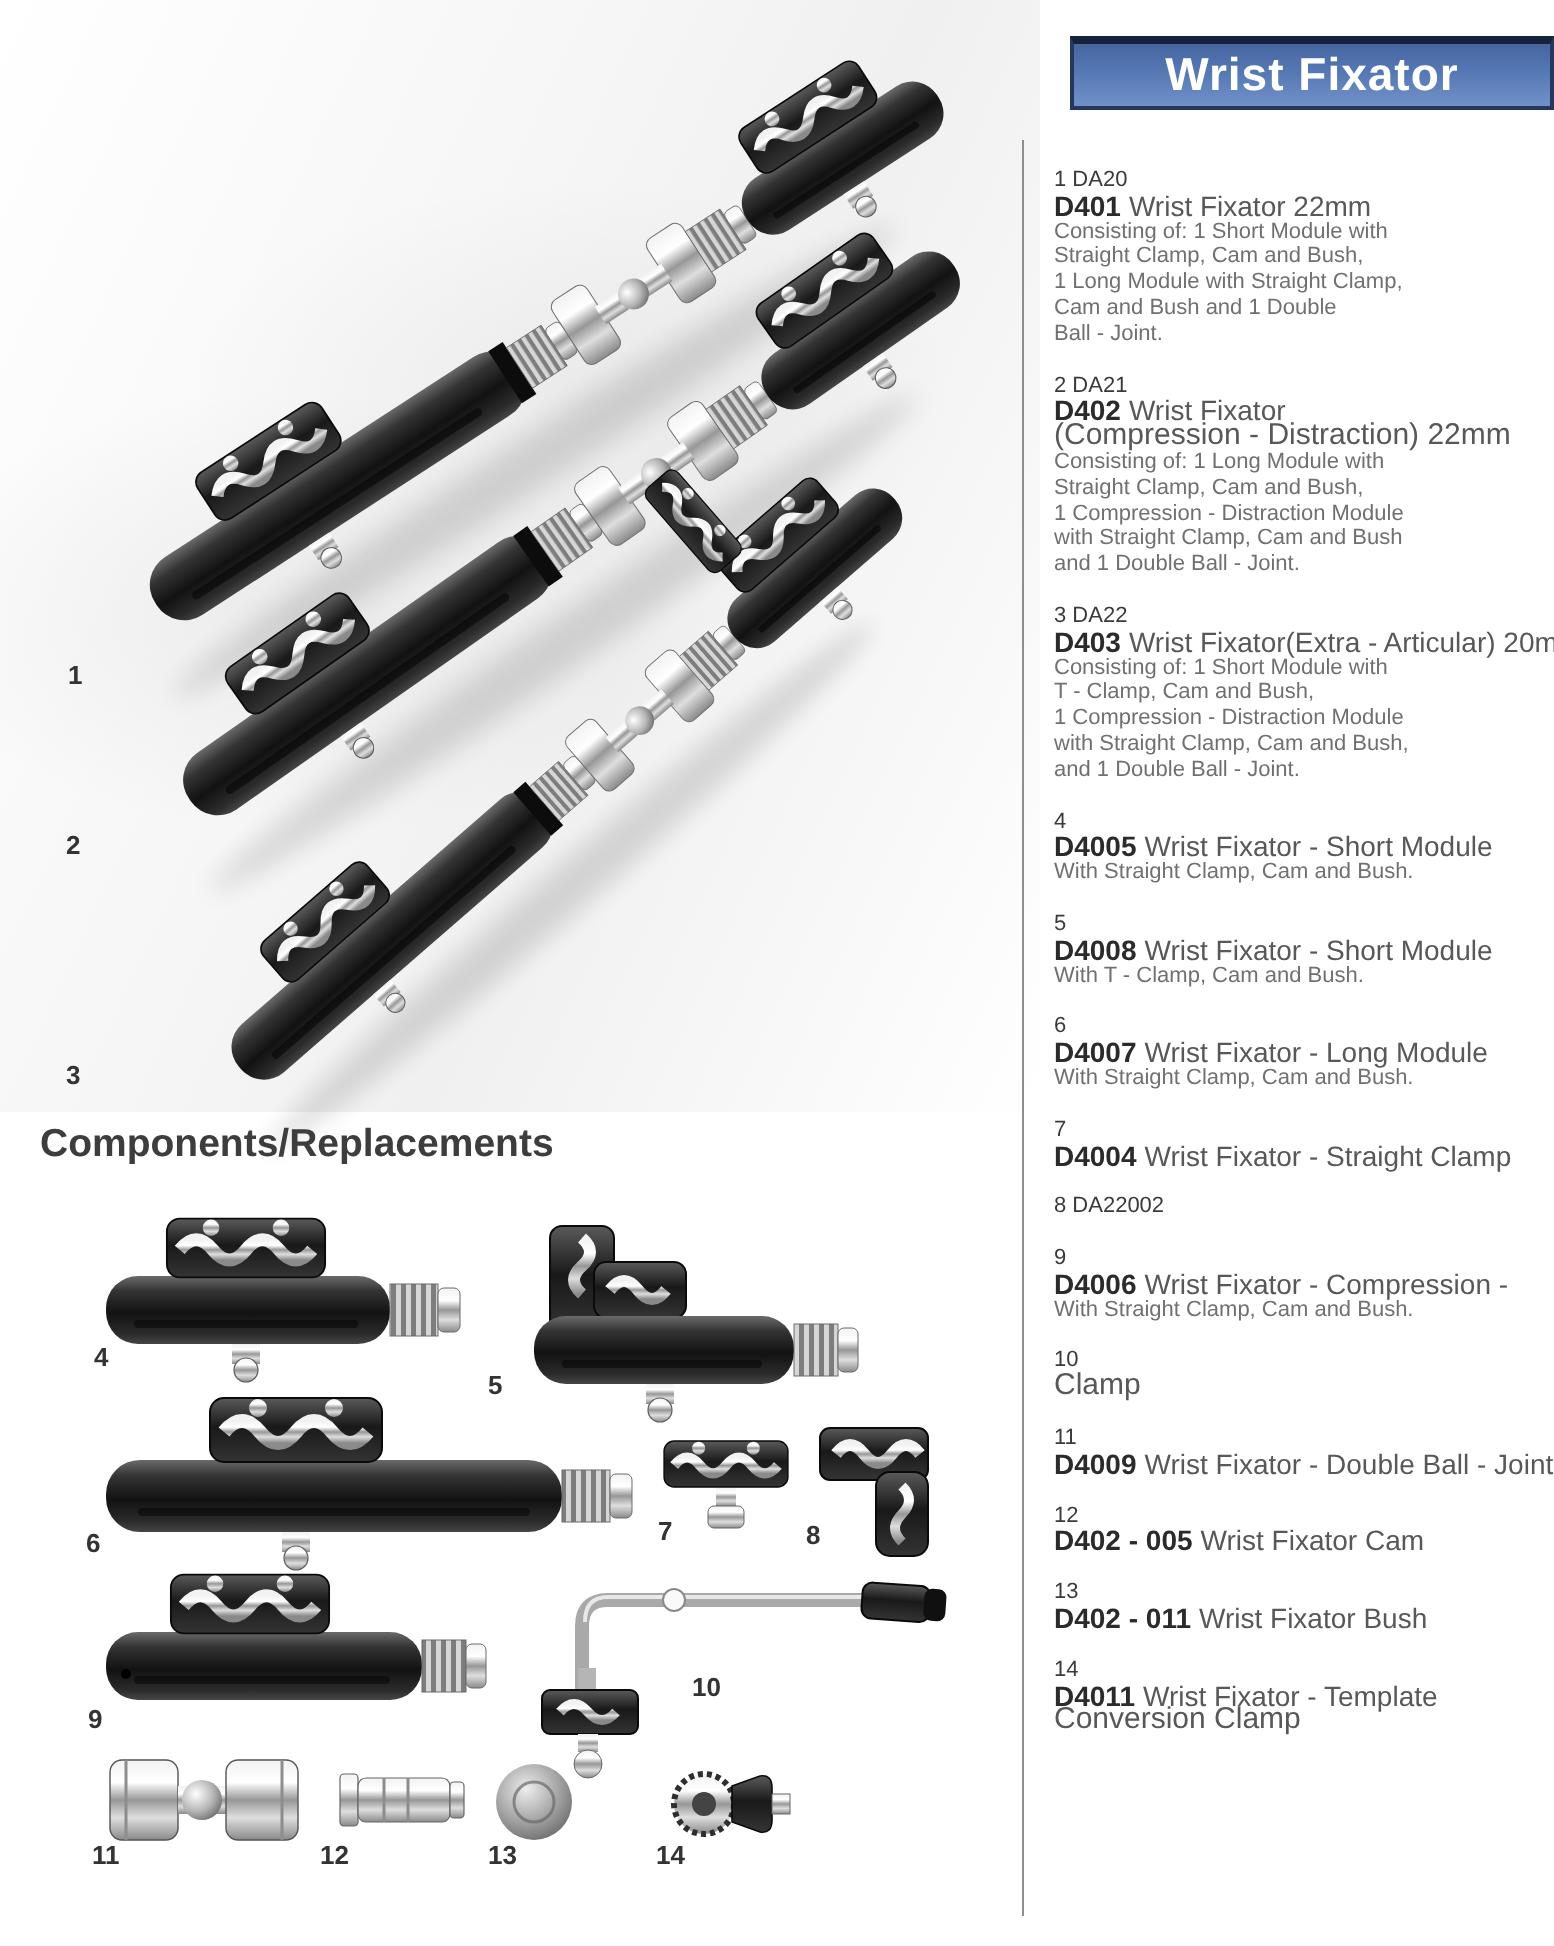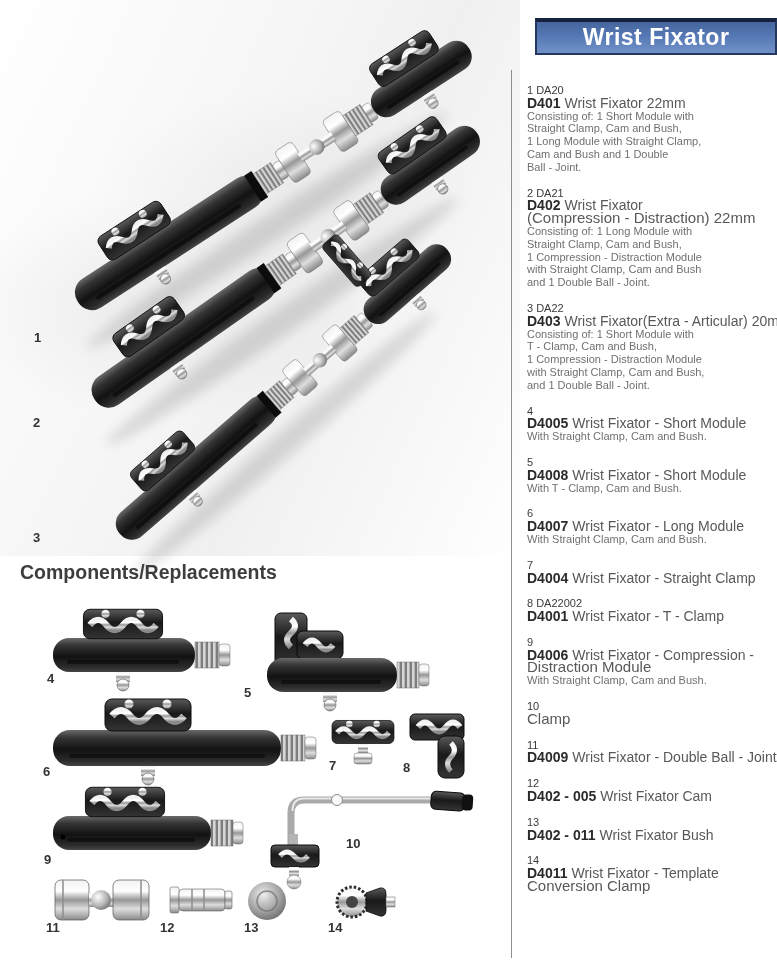--- a/index.html
+++ b/index.html
@@ -311,27 +311,25 @@
       <div class="p-desc">With Straight Clamp, Cam and Bush.</div>
     </div>
 
     <div class="entry">
       <div class="p-num">7</div>
       <div class="p-title"><span class="p-code">D4004</span><span class="p-rest">Wrist Fixator - Straight Clamp</span></div>
     </div>
 
     <div class="entry">
       <div class="p-num">8 DA22002</div>
-      <div class="p-title"><span class="p-code">D4001</span><span class="p-rest">Wrist Fixator - T - Clamp</span></div>
     </div>
 
     <div class="entry">
       <div class="p-num">9</div>
       <div class="p-title"><span class="p-code">D4006</span><span class="p-rest">Wrist Fixator - Compression -</span></div>
-      <div class="p-t2">Distraction Module</div>
       <div class="p-desc">With Straight Clamp, Cam and Bush.</div>
     </div>
 
     <div class="entry">
       <div class="p-num">10</div>
       <div class="p-t2">Clamp</div>
     </div>
 
     <div class="entry">
       <div class="p-num">11</div>

